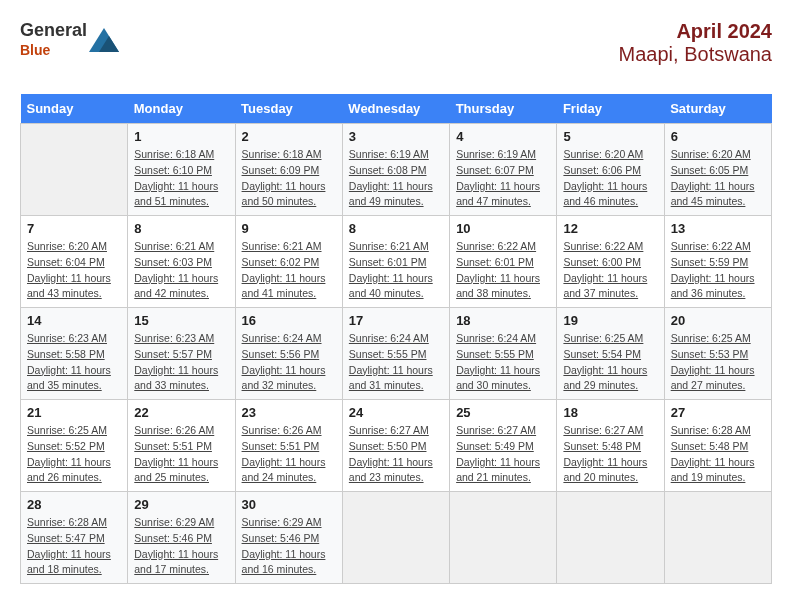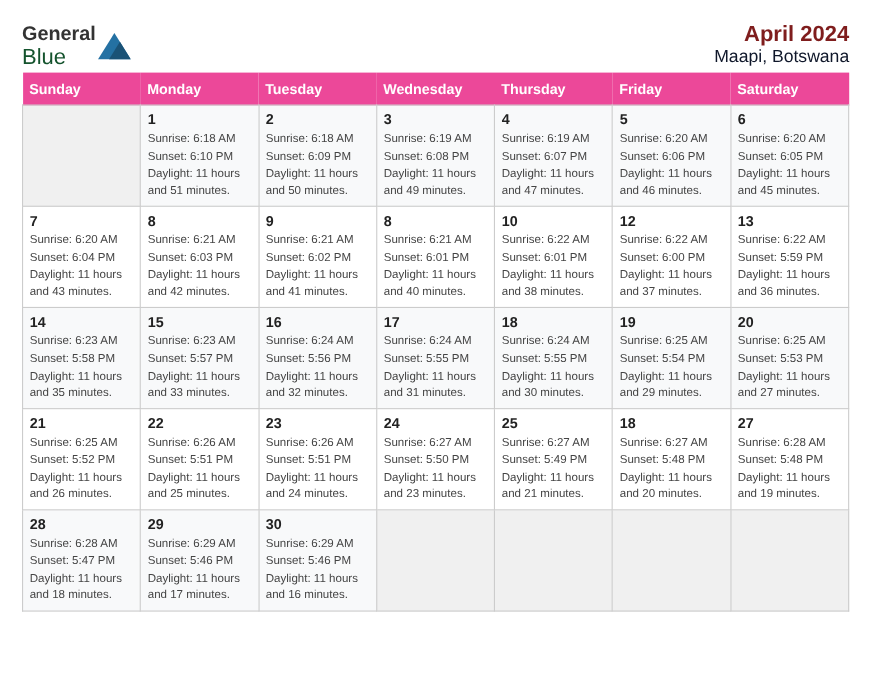--- a/index.html
+++ b/index.html
@@ -7,50 +7,50 @@
       font-family: Arial, sans-serif;
       background: #fff;
       width: 792px;
       min-height: 612px;
       padding: 20px;
     }
     .header {
       display: flex;
       justify-content: space-between;
       align-items: flex-start;
-      margin-bottom: 2px;
+      margin-bottom: 28px;
     }
     .logo {
       display: flex;
       align-items: center;
     }
     .logo-icon {
       width: 30px;
       height: 24px;
       margin-left: 2px;
     }
     .title-section {
       text-align: right;
     }
     .main-title {
       font-size: 20px;
       font-weight: bold;
       color: #7f1d1d;
     }
     .subtitle {
-      font-size: 16px;
-      color: #0f172a;
+      font-size: 20px;
+      color: #7f1d1d;
     }
     table {
       width: 100%;
       border-collapse: collapse;
       font-size: 11px;
     }
     thead tr th {
-      background-color: #ec4899;
+      background-color: #3b82f6;
       color: #fff;
       padding: 7px 6px;
       text-align: left;
       font-size: 13px;
       font-weight: bold;
     }
     tbody tr td {
       border: 1px solid #ccc;
       vertical-align: top;
       padding: 5px 6px;
@@ -67,33 +67,34 @@
     .day-number {
       font-size: 13px;
       font-weight: bold;
       color: #222;
       margin-bottom: 3px;
     }
     .day-info {
       font-size: 10.5px;
       color: #444;
       line-height: 1.5;
+      text-decoration: underline;
     }
     .empty-cell {
       background-color: #f0f0f0 !important;
     }
   </style>
 </head>
 <body>
 
 <div class="header">
   <div class="logo">
     <span>
       <span style="font-size:18px;font-weight:bold;color:#333;">General</span><br>
-      <span style="font-size:20px;font-weight:normal;color:#14532d;">Blue</span>
+      <span style="font-size:14px;font-weight:bold;color:#c2410c;">Blue</span>
     </span>
     <svg class="logo-icon" viewBox="0 0 30 24" xmlns="http://www.w3.org/2000/svg">
       <polygon points="0,24 15,0 30,24" fill="#2471a3"></polygon>
       <polygon points="10,24 20,8 30,24" fill="#1a5276"></polygon>
     </svg>
   </div>
   <div class="title-section">
     <div class="main-title">April 2024</div>
     <div class="subtitle">Maapi, Botswana</div>
   </div>

